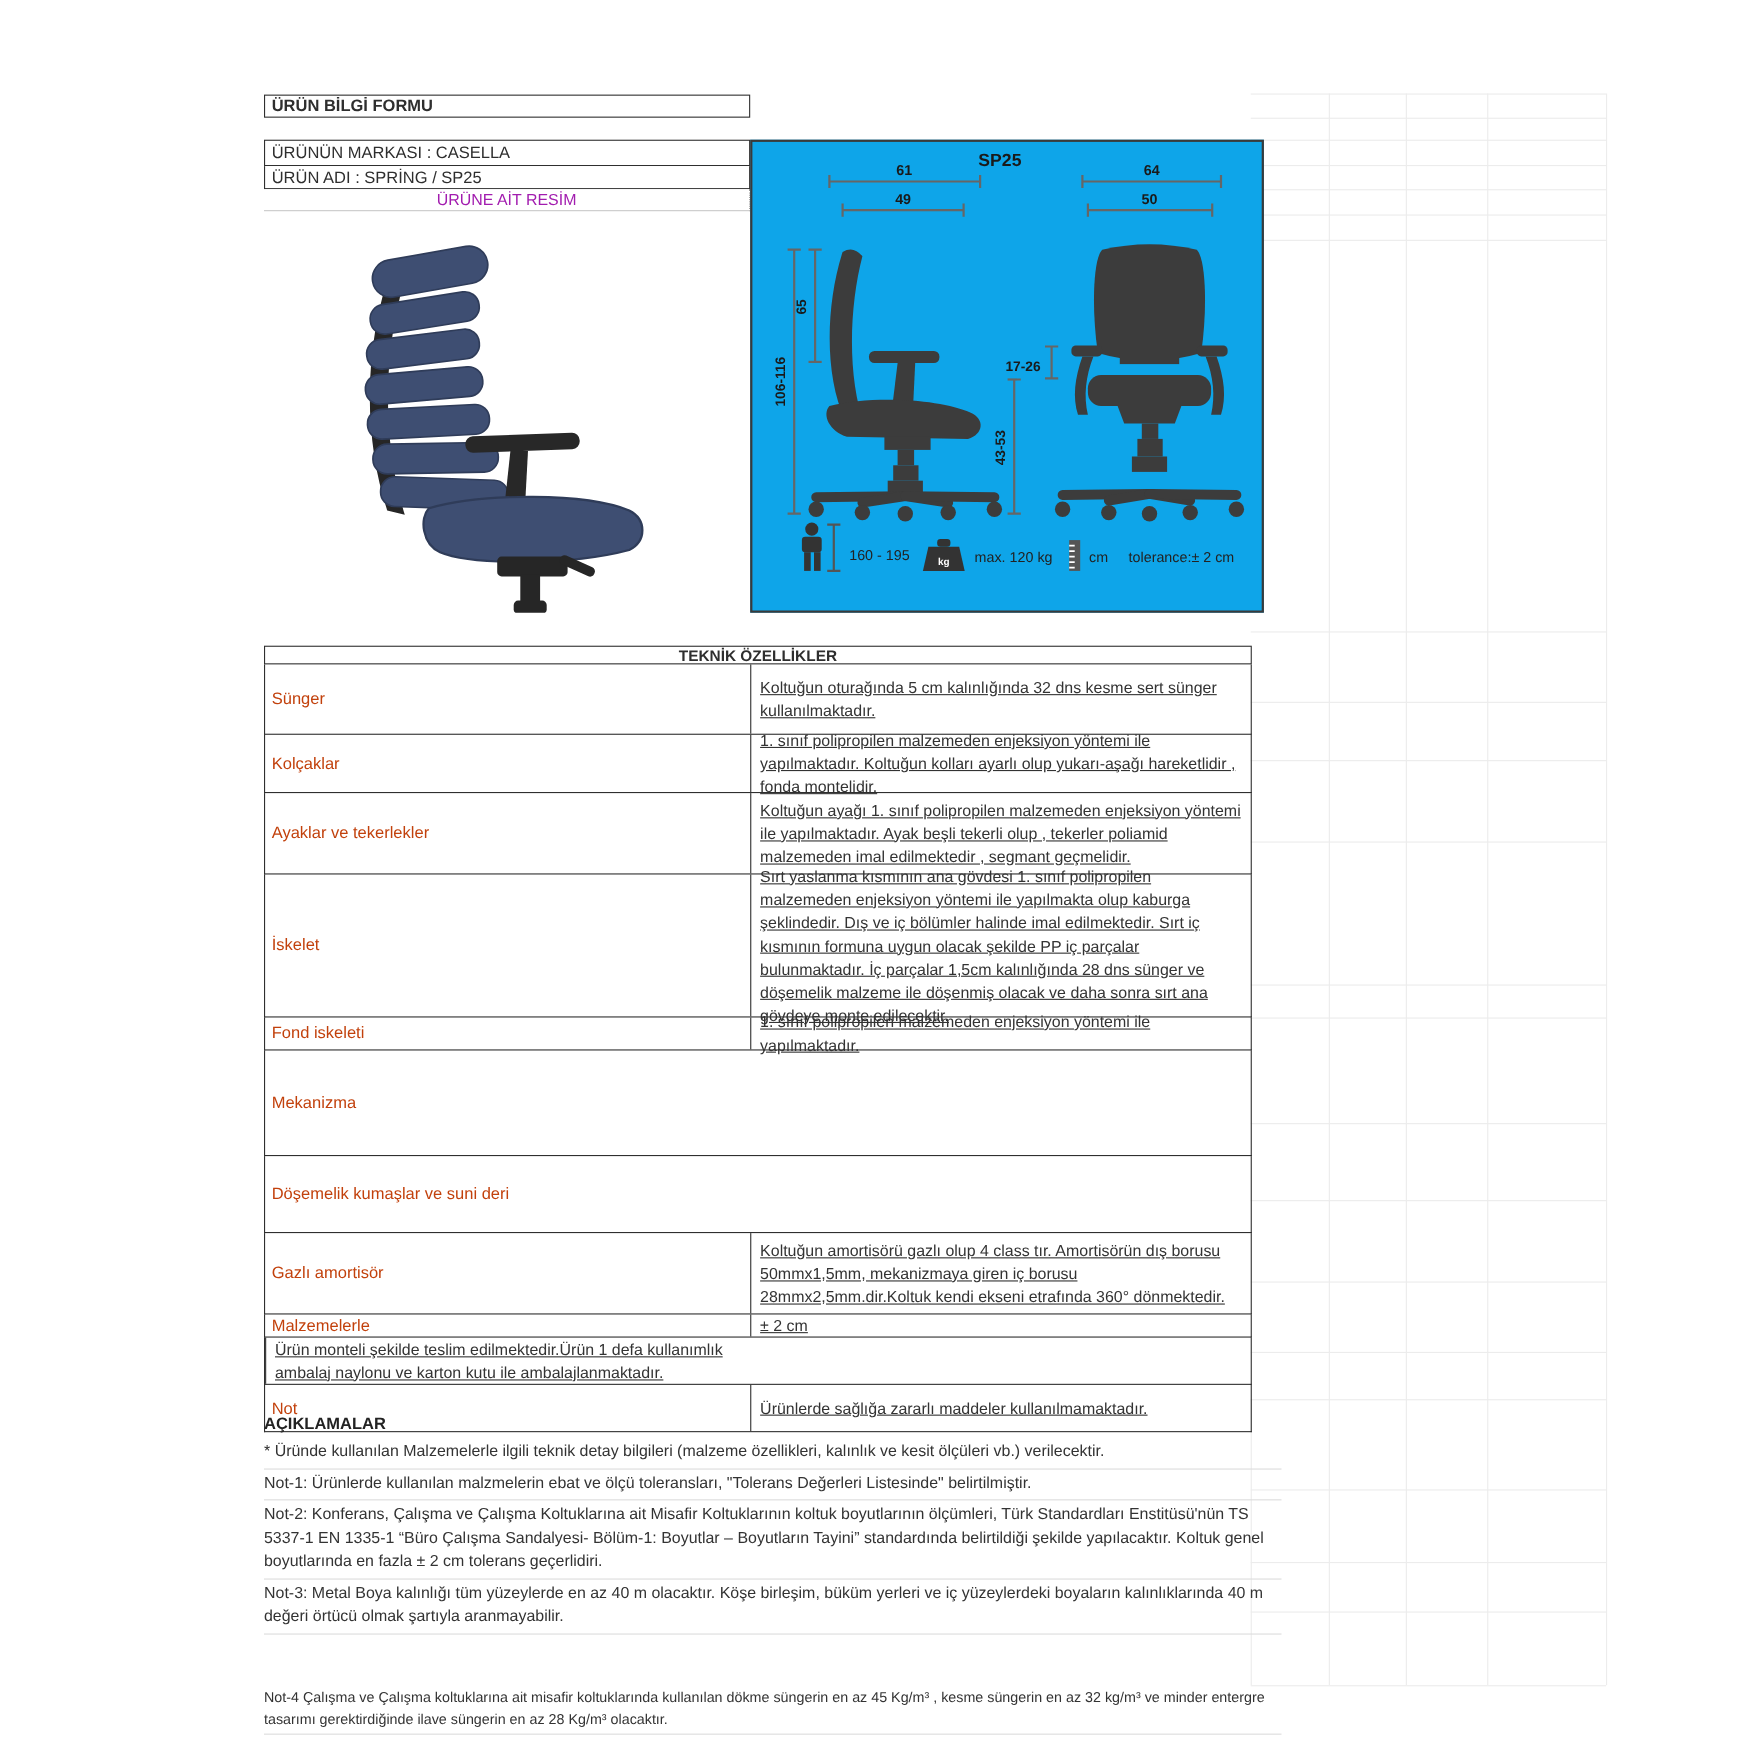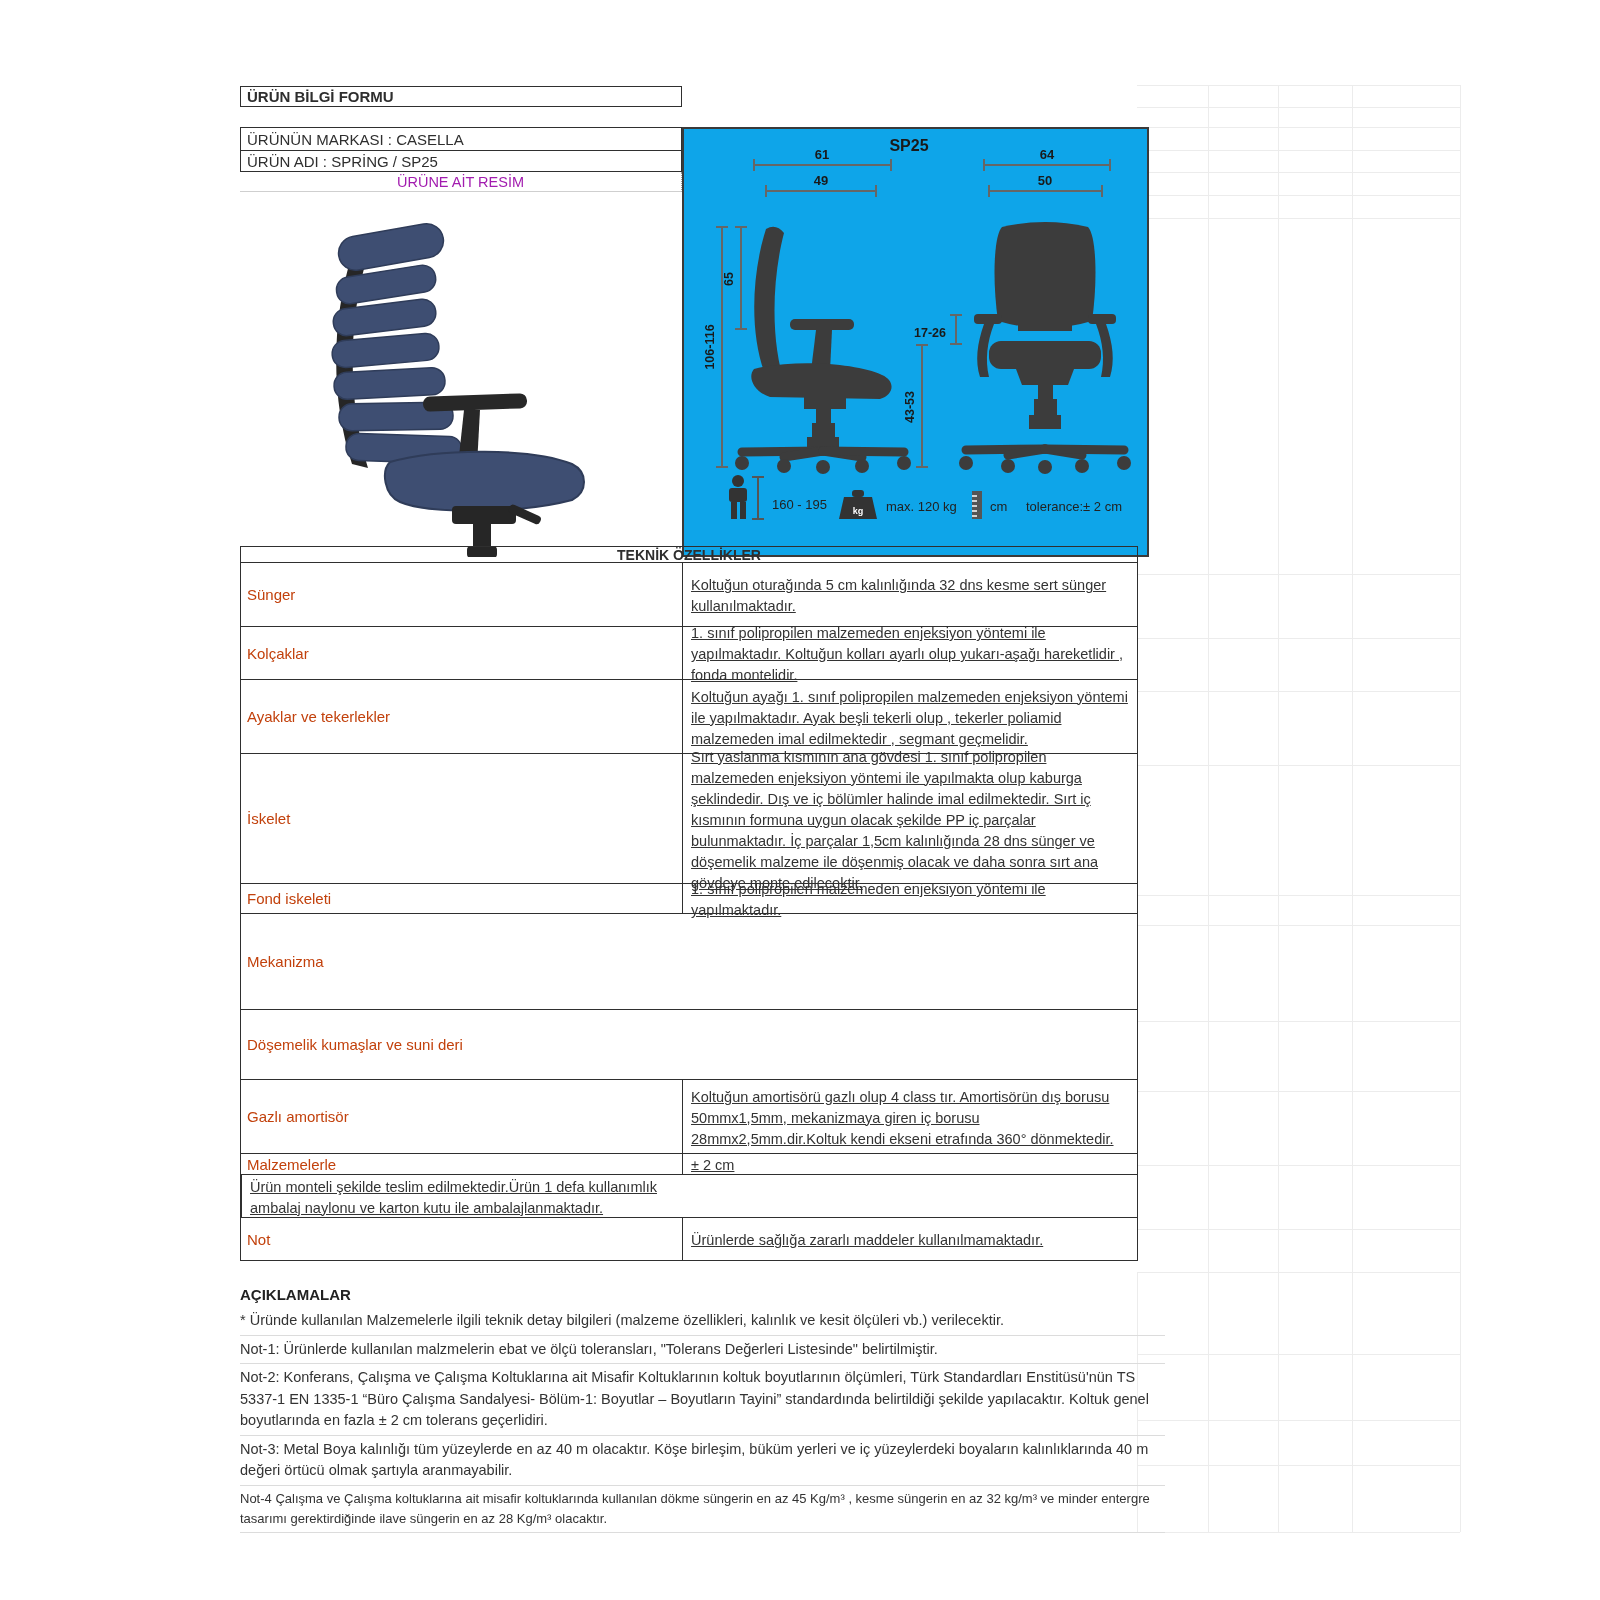--- a/index.html
+++ b/index.html
@@ -9,35 +9,35 @@
         font-size:15px;padding-left:6px;}
   .title-cell{left:240px;top:86px;width:442px;height:21px;border:1.5px solid #2f2f2f;font-weight:bold;}
   .brand-cell{left:240px;top:127px;width:442px;height:24px;border:1.5px solid #2f2f2f;text-align:center;}
   .name-cell{left:240px;top:151px;width:442px;height:21px;border:1.5px solid #2f2f2f;border-top:none;}
   .imghdr-cell{left:240px;top:172px;width:442px;height:20px;border-bottom:1px solid #cfcfcf;
         border-right:1px dotted #9a9a9a;justify-content:center;padding-left:0;font-size:14.5px;color:#a21caf;}
   .photo-cell{position:absolute;left:240px;top:192px;width:442px;height:365px;}
   .diagram-box{position:absolute;left:682px;top:127px;width:467px;height:430px;box-sizing:border-box;
         border:2px solid #3a3a3a;background:#0ea5e9;}
   
-  .spec{position:absolute;left:240px;top:546px;width:898px;box-sizing:border-box;}
+  .spec{position:absolute;left:240px;top:587px;width:898px;box-sizing:border-box;}
   .spec-header{box-sizing:border-box;height:17px;border:1.5px solid #2f2f2f;display:flex;align-items:center;
         justify-content:center;font-weight:bold;font-size:14px;}
   .spec-row{display:flex;box-sizing:border-box;border-left:1.5px solid #2f2f2f;border-right:1.5px solid #2f2f2f;
         border-bottom:1.5px solid #2f2f2f;}
   .spec-label{box-sizing:border-box;width:442px;display:flex;align-items:center;padding-left:6px;
         font-size:15px;color:#c2410c;}
   .spec-desc{box-sizing:border-box;width:456px;border-left:1.5px solid #2f2f2f;padding:5px 4px 2px 8px;
         font-size:14.5px;line-height:21px;color:#333;display:flex;align-items:center;text-decoration:underline;}
   
   .notes{position:absolute;left:240px;top:1286px;width:925px;}
   .notes h3{margin:0 0 4px 0;font-size:15px;font-weight:bold;color:#222;}
   .note-item{box-sizing:border-box;border-bottom:1px solid #dcdcdc;padding:3px 0 3px 0;
         font-size:14.5px;line-height:21.5px;color:#333;}
-  .note-item.small{font-size:13px;line-height:20px;}
+  .note-item.small{font-size:13px;line-height:20px;margin-top:44px;}
   
   .vline{position:absolute;width:1px;background:#ececec;top:85px;height:1447px;}
   .hline{position:absolute;height:1px;background:#ececec;left:1137px;width:323px;}
   svg text{font-family:"Liberation Sans","DejaVu Sans",sans-serif;}
 </style>
 </head>
 <body>
 
 <div class="page">
 

